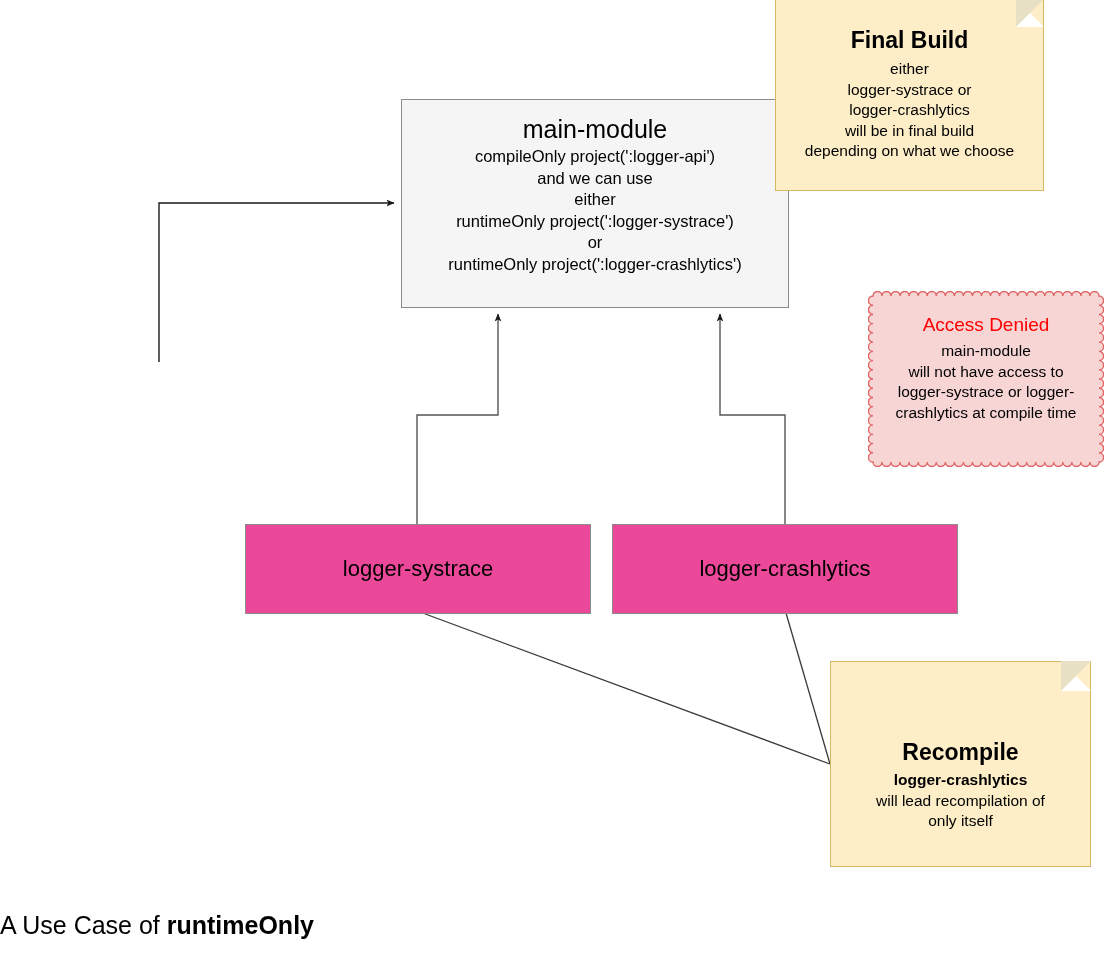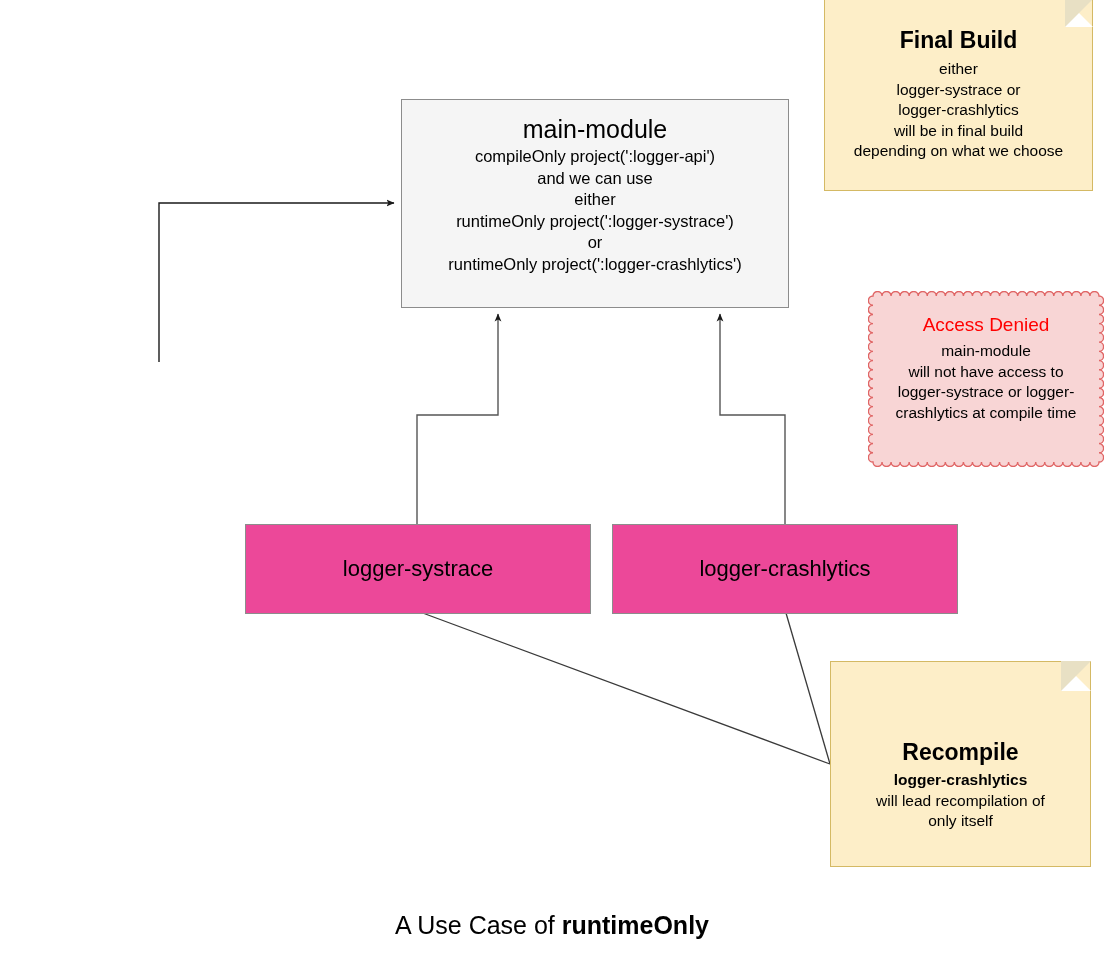--- a/index.html
+++ b/index.html
@@ -134,21 +134,21 @@
     border-color: #ffffff transparent;
   }
   .sticky .note-title {
     font-weight: bold;
     color: #000000;
   }
   .sticky .note-line { color: #000000; }
   .sticky .note-line.bold { font-weight: bold; }
 
   #note-final-build {
-    left: 824px;
+    left: 775px;
     top: -1px;
     width: 269px;
     height: 192px;
     padding: 26px 8px 8px 8px;
   }
   #note-final-build .note-title {
     font-size: 23px;
     line-height: 29px;
     margin-bottom: 4px;
   }
@@ -207,21 +207,20 @@
     font-size: 15.5px;
     line-height: 20.5px;
   }
 
   
   #caption {
     position: absolute;
     left: 0;
     top: 908px;
     width: 1104px;
-    text-align: center;
     font-size: 25px;
     line-height: 34px;
     z-index: 2;
   }
   #caption .cap-bold { font-weight: bold; }
 </style>
 </head>
 <body>
 
 <div id="canvas">

